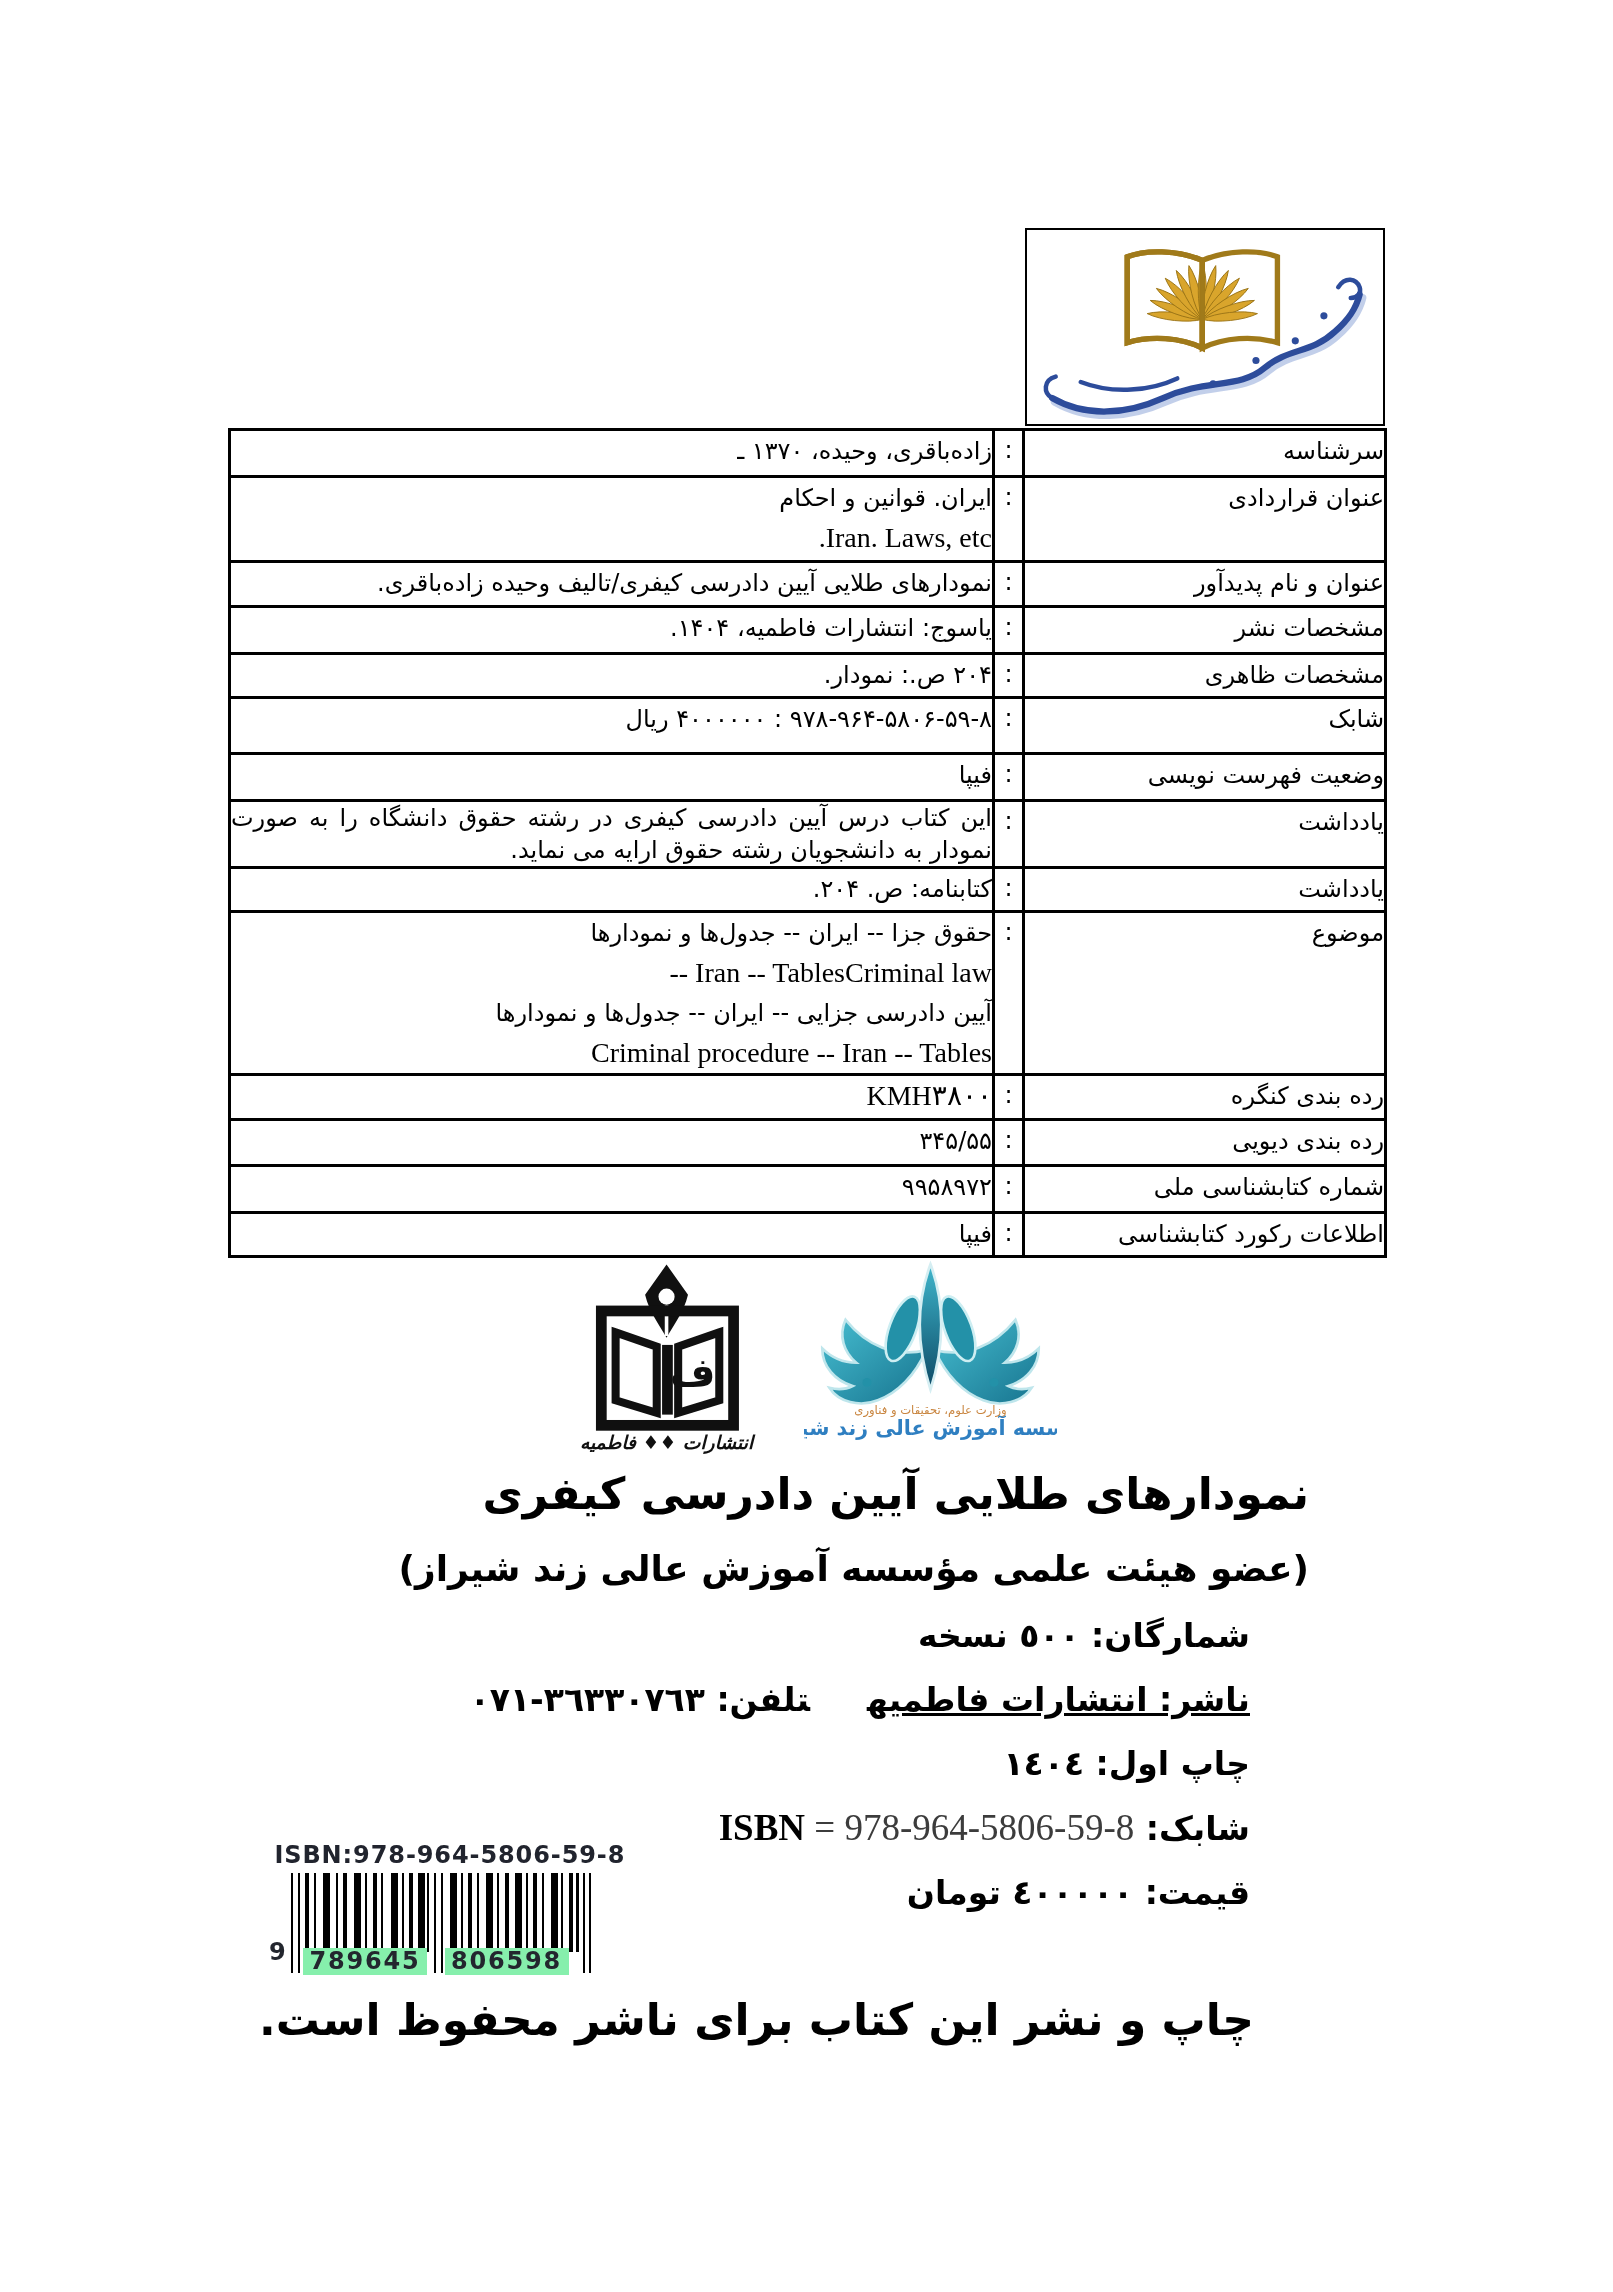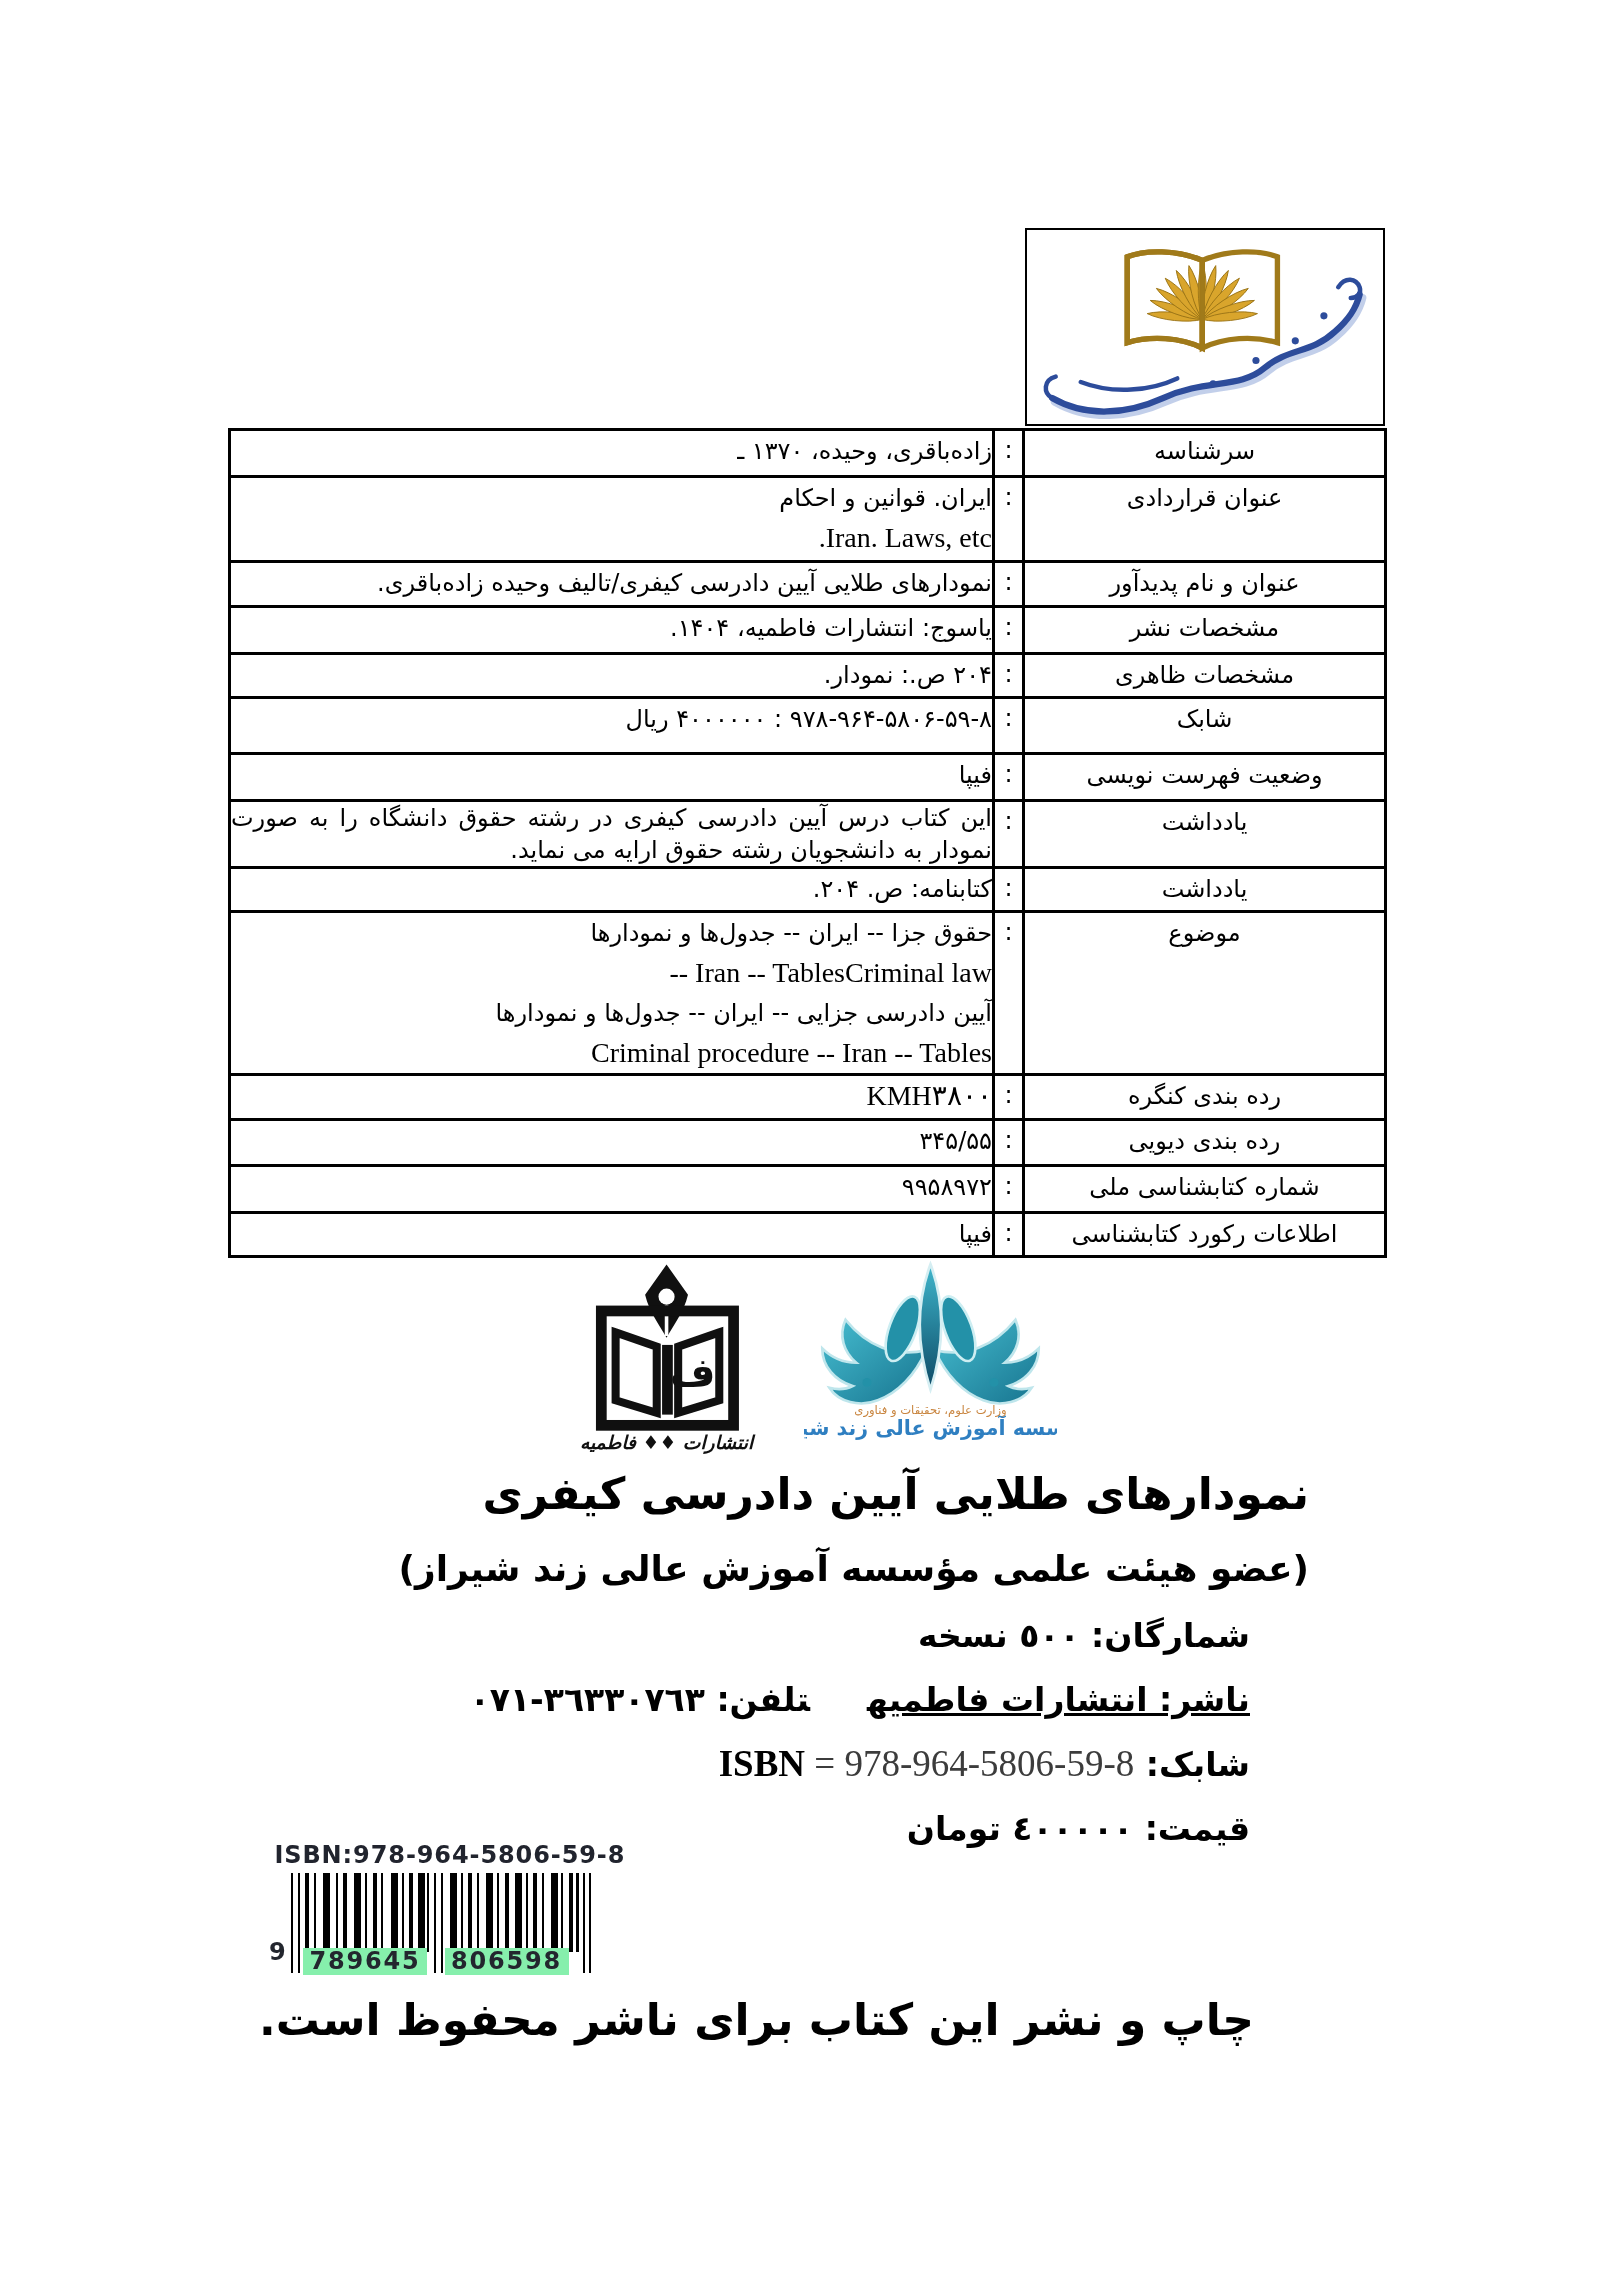--- a/index.html
+++ b/index.html
@@ -9,21 +9,21 @@
   }
   .abs{position:absolute;}
 
   
   #natlib-box{left:1025px;top:228px;width:356px;height:194px;border:2.7px solid #000;background:#fff;}
 
   
   #cip-table{left:228px;top:428px;width:1159px;border-collapse:collapse;table-layout:fixed;}
   #cip-table td{border:3.6px solid #000;vertical-align:top;padding:0;}
   td.lbl{
-    font-size:24px;line-height:41px;text-align:center;padding:0.9px 2.7px 0 0;
+    font-size:24px;line-height:41px;text-align:right;padding:0.9px 2.7px 0 0;
     white-space:nowrap;overflow:hidden;
   }
   td.sep{font-size:24px;line-height:38px;text-align:center;padding-top:3.6px;}
   td.val{font-size:24px;padding:1.8px 7.2px 1.8px 7.2px;}
   .val-line{display:block;line-height:40px;}
   .val-line.latin{
     direction:ltr;unicode-bidi:isolate;text-align:right;
     font-family:"Liberation Serif","DejaVu Serif",serif;font-size:28px;
   }
   .val-line.justify{text-align:justify;line-height:32px;}
@@ -266,20 +266,21 @@
 </div>
 
 <div class="abs" id="colophon">
   <div class="c-title">نمودارهای طلایی آیین دادرسی کیفری</div>
   <div class="c-affil">(عضو هیئت علمی مؤسسه آموزش عالی زند شیراز)</div>
   <div class="c-meta">
     <div class="c-line">شمارگان: ٥٠٠ نسخه</div>
     <div class="c-line">
       <span class="c-gap">ناشر: انتشارات فاطمیه</span><span>تلفن: ٣٦٣٣٠٧٦٣-٠٧١</span>
     </div>
+    <div class="c-line">چاپ اول: ١٤٠٤</div>
     <div class="c-line">
       <span>شابک:</span>
       <span class="isbn-word">ISBN</span><span class="isbn-num"> = 978-964-5806-59-8</span>
     </div>
     <div class="c-line">قیمت: ٤٠٠٠٠٠ تومان</div>
   </div>
 </div>
 
 <div class="abs" id="barcode">
   <div class="bc-isbn">ISBN:978-964-5806-59-8</div>

